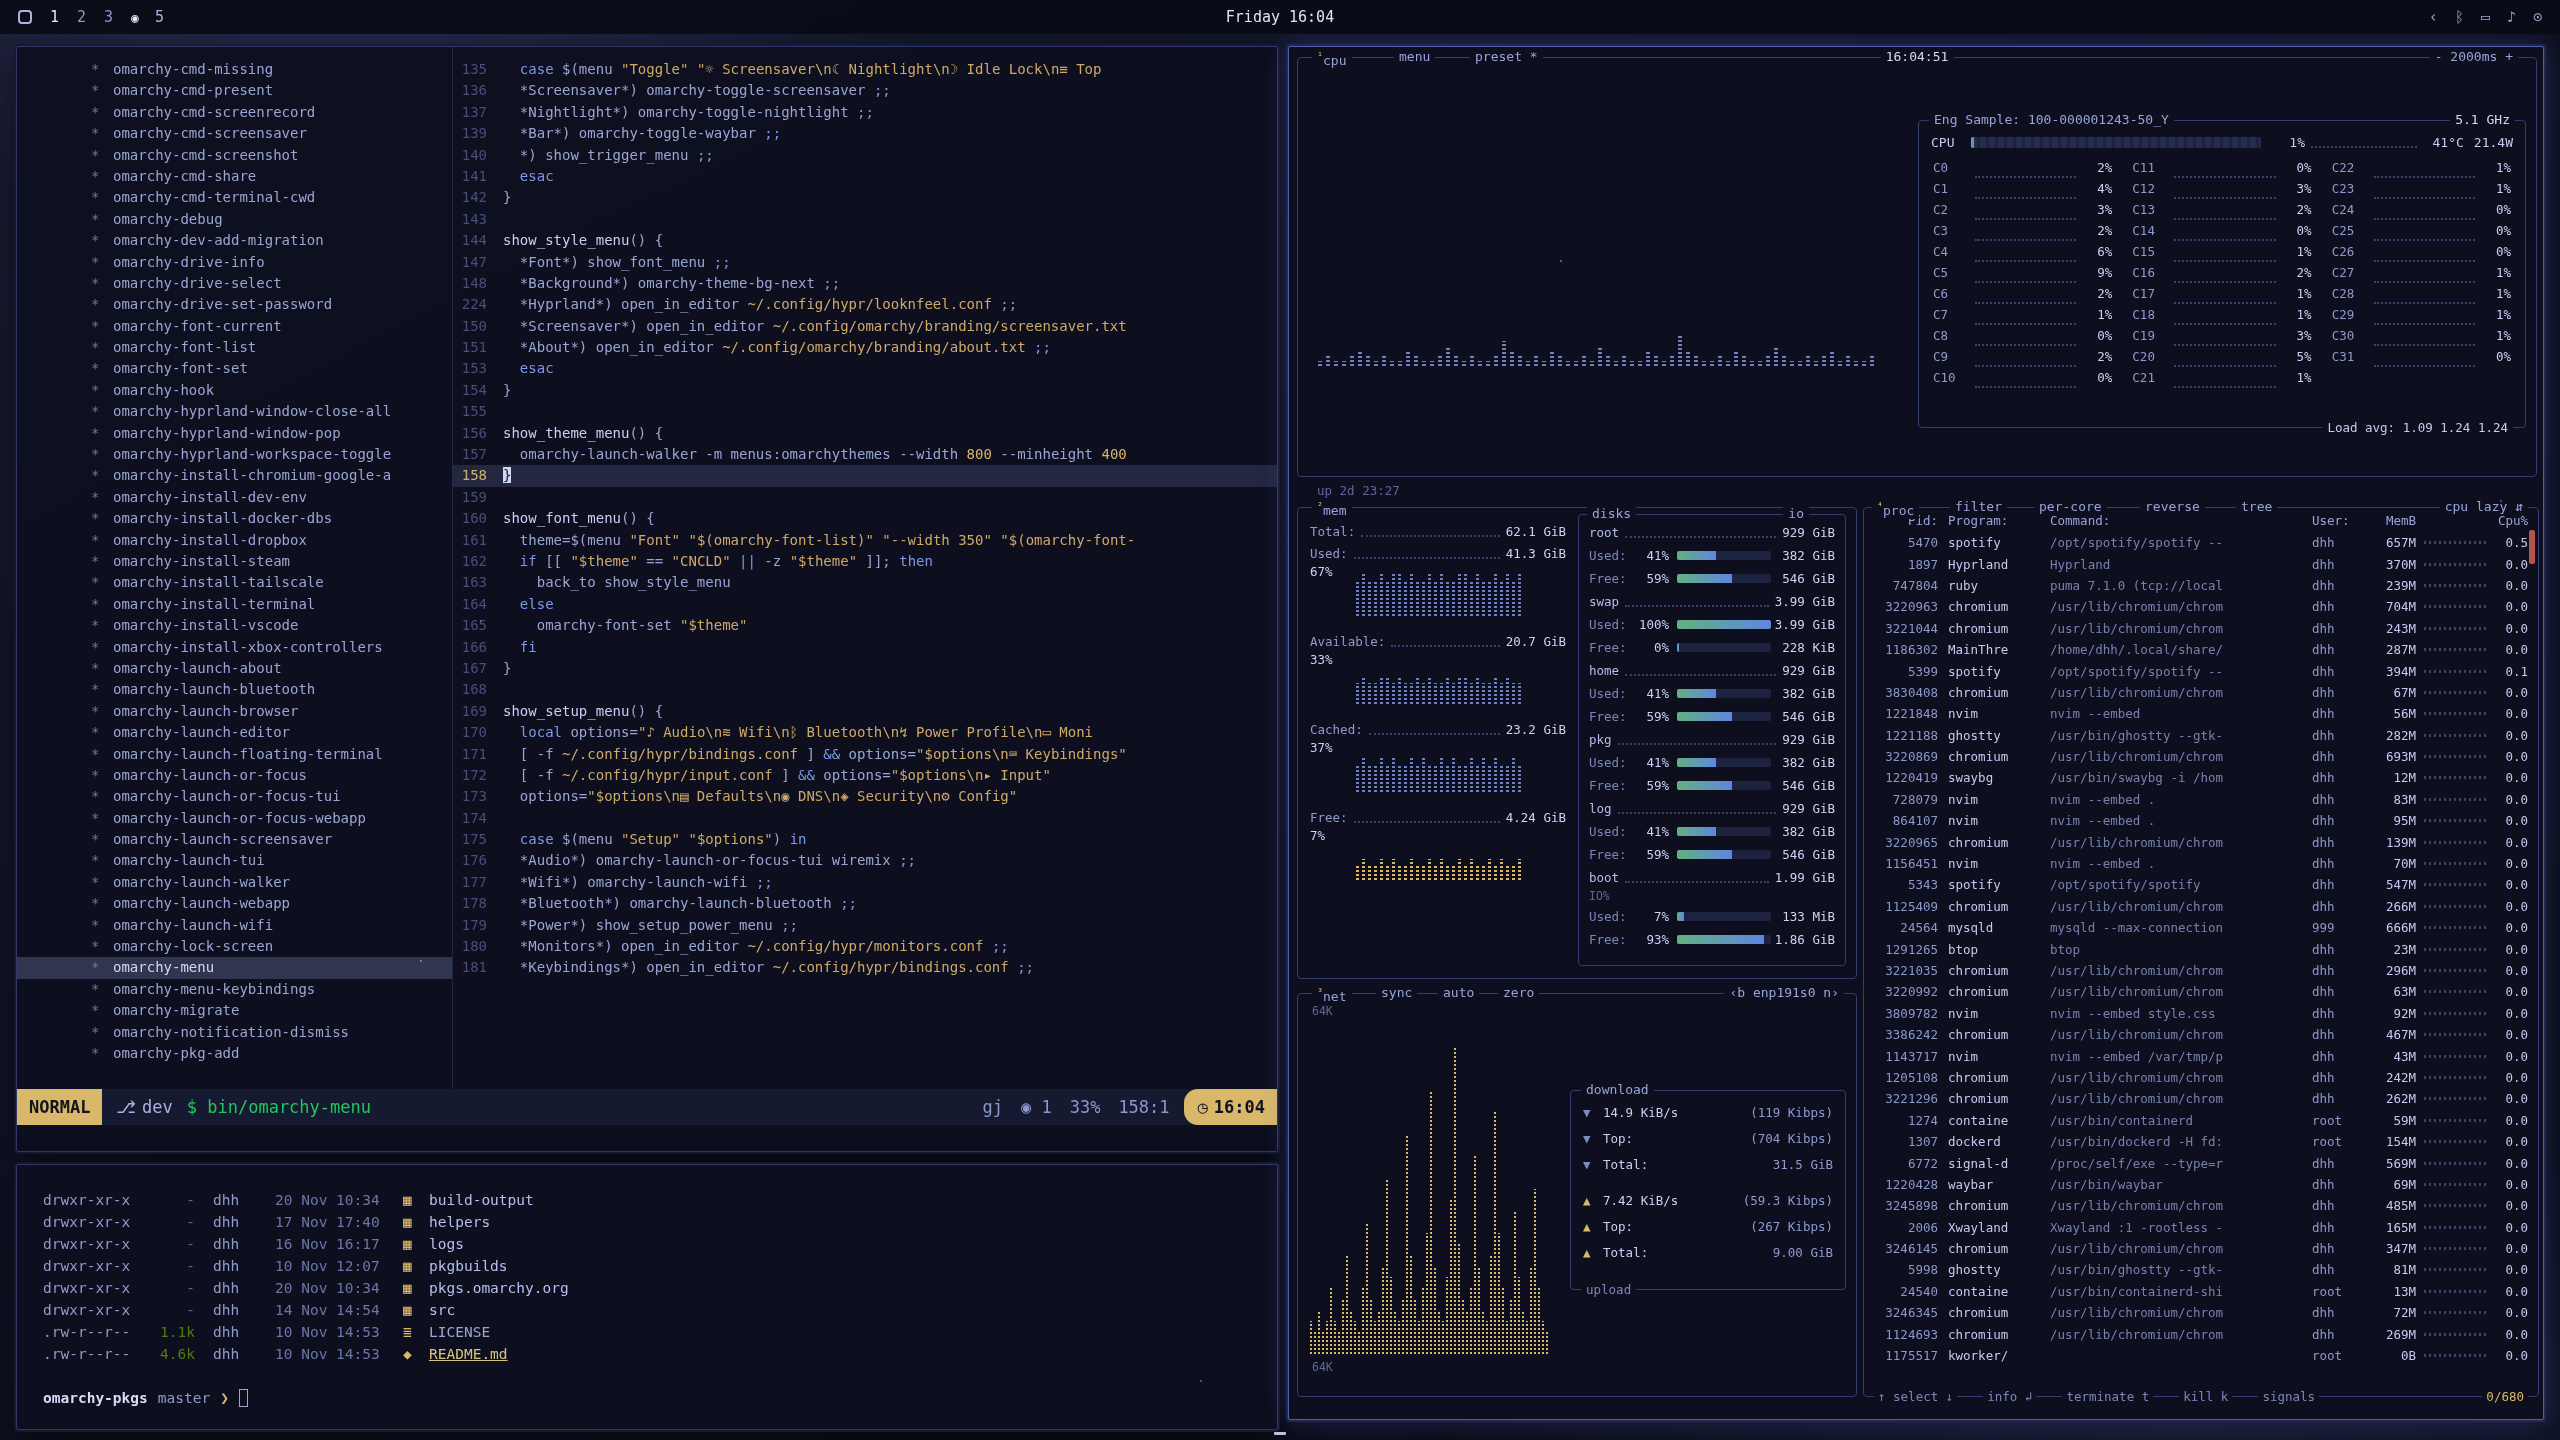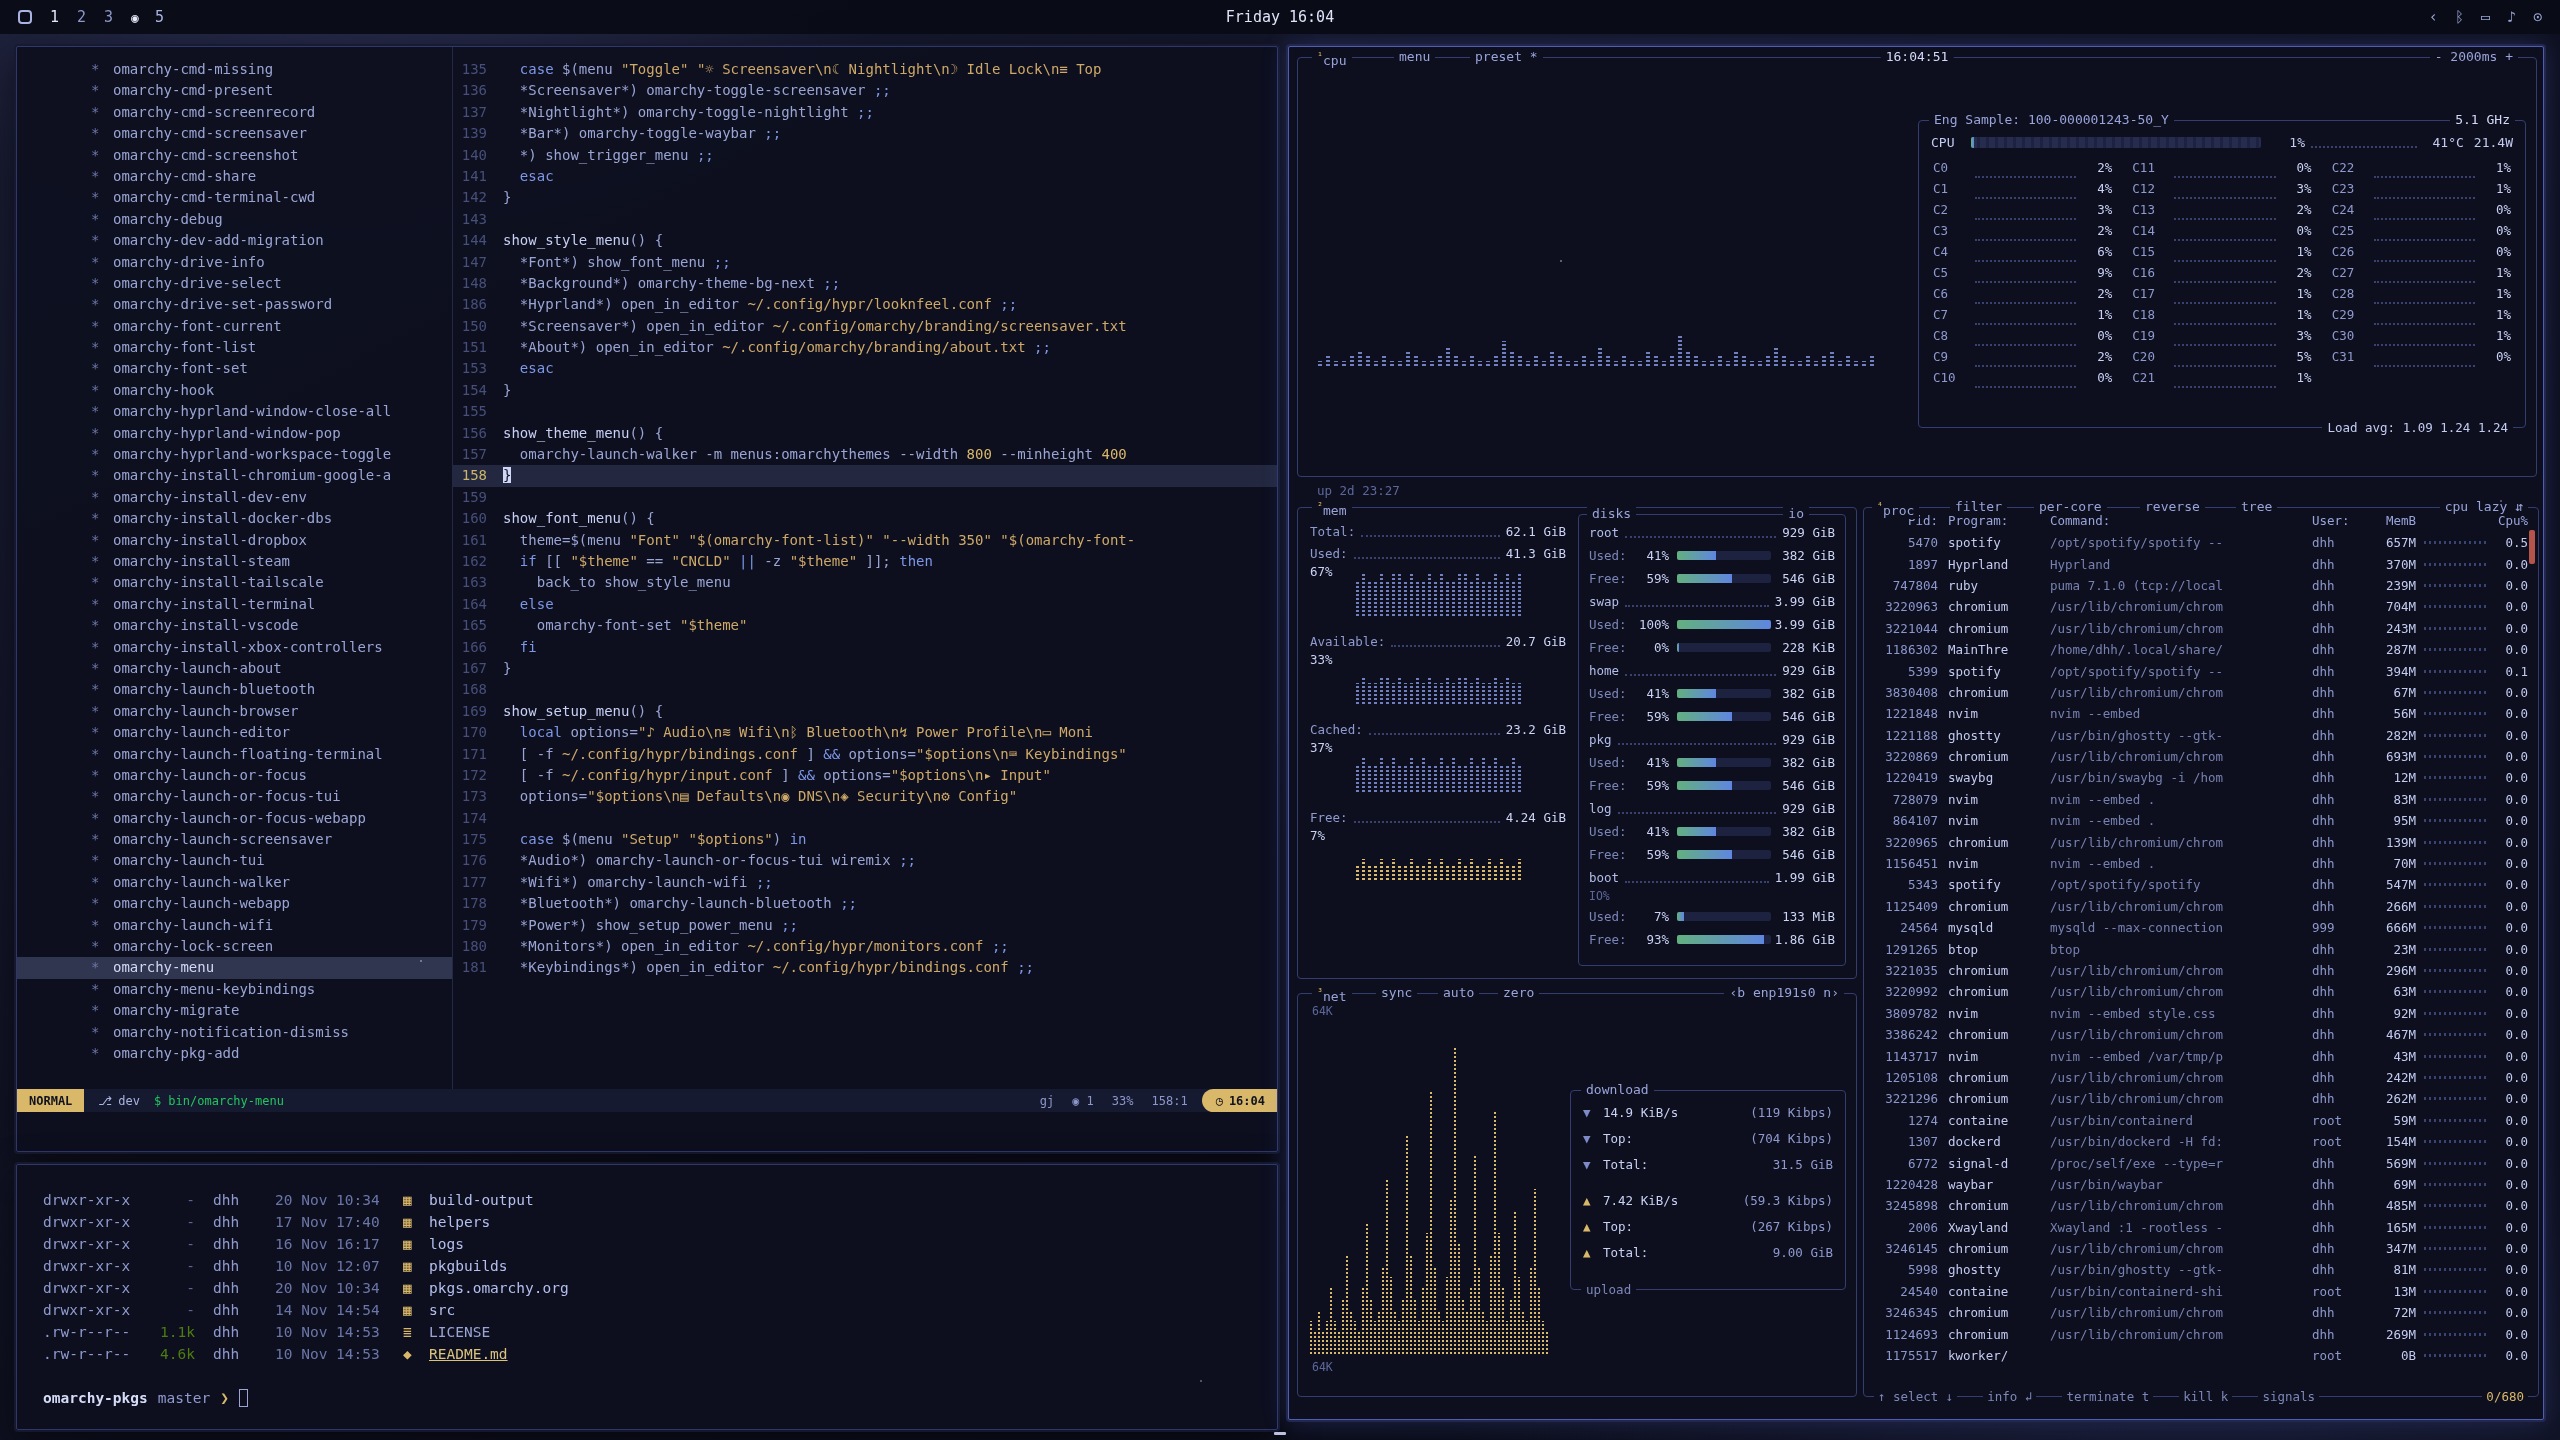--- a/index.html
+++ b/index.html
@@ -50,21 +50,21 @@
   .crow{display:flex;height:21.4px;line-height:21.4px;font-size:14px;white-space:pre}
   .crow.cur{background:#232840}
   .lnum{width:50px;text-align:right;padding-right:16px;color:#474f7a;flex:none}
   .crow.cur .lnum{color:#cdb46c}
   .ctext{color:#9aa5d4}
   .tok-kw{color:#7d98e8}
   .tok-str{color:#cfa968}
   .tok-num{color:#d9b869}
   .tok-fn{color:#c8d0f4}
   .cursor-block{background:#cfd6f6;color:#10121f}
-  .statusline{height:23px;background:#161a30;display:flex;align-items:center;font-size:12px;gap:14px}
+  .statusline{height:36px;background:#161a30;display:flex;align-items:center;font-size:17px;gap:14px}
   .mode{background:#d9b869;color:#11131f;font-weight:bold;padding:0 12px;height:100%;display:flex;align-items:center}
   .sl-branch{color:#aab4e2;display:flex;gap:6px}
   .sl-file{color:#22c55e}
   .sl-right{margin-left:auto;display:flex;gap:18px;color:#8c97cc}
   .sl-clock{background:#d9b869;color:#11131f;font-weight:bold;height:100%;display:flex;align-items:center;
     gap:6px;padding:0 12px 0 14px;border-radius:14px 0 0 14px}
   .cmdline{flex:1}
 
   
   .term-window{left:16px;top:1164px;width:1262px;height:266px;padding:24px 0 0 26px;font-size:14.5px}
@@ -254,21 +254,21 @@
         <div class="crow"><span class="lnum">136</span><span class="ctext">  *Screensaver*) omarchy-toggle-screensaver <span class="tok-kw">;;</span></span></div>
         <div class="crow"><span class="lnum">137</span><span class="ctext">  *Nightlight*) omarchy-toggle-nightlight <span class="tok-kw">;;</span></span></div>
         <div class="crow"><span class="lnum">139</span><span class="ctext">  *Bar*) omarchy-toggle-waybar <span class="tok-kw">;;</span></span></div>
         <div class="crow"><span class="lnum">140</span><span class="ctext">  *) show_trigger_menu <span class="tok-kw">;;</span></span></div>
         <div class="crow"><span class="lnum">141</span><span class="ctext">  <span class="tok-kw">esac</span></span></div>
         <div class="crow"><span class="lnum">142</span><span class="ctext">}</span></div>
         <div class="crow"><span class="lnum">143</span><span class="ctext"></span></div>
         <div class="crow"><span class="lnum">144</span><span class="ctext"><span class="tok-fn">show_style_menu</span>() {</span></div>
         <div class="crow"><span class="lnum">147</span><span class="ctext">  *Font*) show_font_menu <span class="tok-kw">;;</span></span></div>
         <div class="crow"><span class="lnum">148</span><span class="ctext">  *Background*) omarchy-theme-bg-next <span class="tok-kw">;;</span></span></div>
-        <div class="crow"><span class="lnum">186</span><span class="ctext">  *Hyprland*) open_in_editor <span class="tok-str">~/.config/hypr/looknfeel.conf</span> <span class="tok-kw">;;</span></span></div>
+        <div class="crow"><span class="lnum">224</span><span class="ctext">  *Hyprland*) open_in_editor <span class="tok-str">~/.config/hypr/looknfeel.conf</span> <span class="tok-kw">;;</span></span></div>
         <div class="crow"><span class="lnum">150</span><span class="ctext">  *Screensaver*) open_in_editor <span class="tok-str">~/.config/omarchy/branding/screensaver.txt</span></span></div>
         <div class="crow"><span class="lnum">151</span><span class="ctext">  *About*) open_in_editor <span class="tok-str">~/.config/omarchy/branding/about.txt</span> <span class="tok-kw">;;</span></span></div>
         <div class="crow"><span class="lnum">153</span><span class="ctext">  <span class="tok-kw">esac</span></span></div>
         <div class="crow"><span class="lnum">154</span><span class="ctext">}</span></div>
         <div class="crow"><span class="lnum">155</span><span class="ctext"></span></div>
         <div class="crow"><span class="lnum">156</span><span class="ctext"><span class="tok-fn">show_theme_menu</span>() {</span></div>
         <div class="crow"><span class="lnum">157</span><span class="ctext">  omarchy-launch-walker -m menus:omarchythemes --width <span class="tok-num">800</span> --minheight <span class="tok-num">400</span></span></div>
         <div class="crow cur"><span class="lnum">158</span><span class="ctext"><span class="cursor-block">}</span></span></div>
         <div class="crow"><span class="lnum">159</span><span class="ctext"></span></div>
         <div class="crow"><span class="lnum">160</span><span class="ctext"><span class="tok-fn">show_font_menu</span>() {</span></div>

